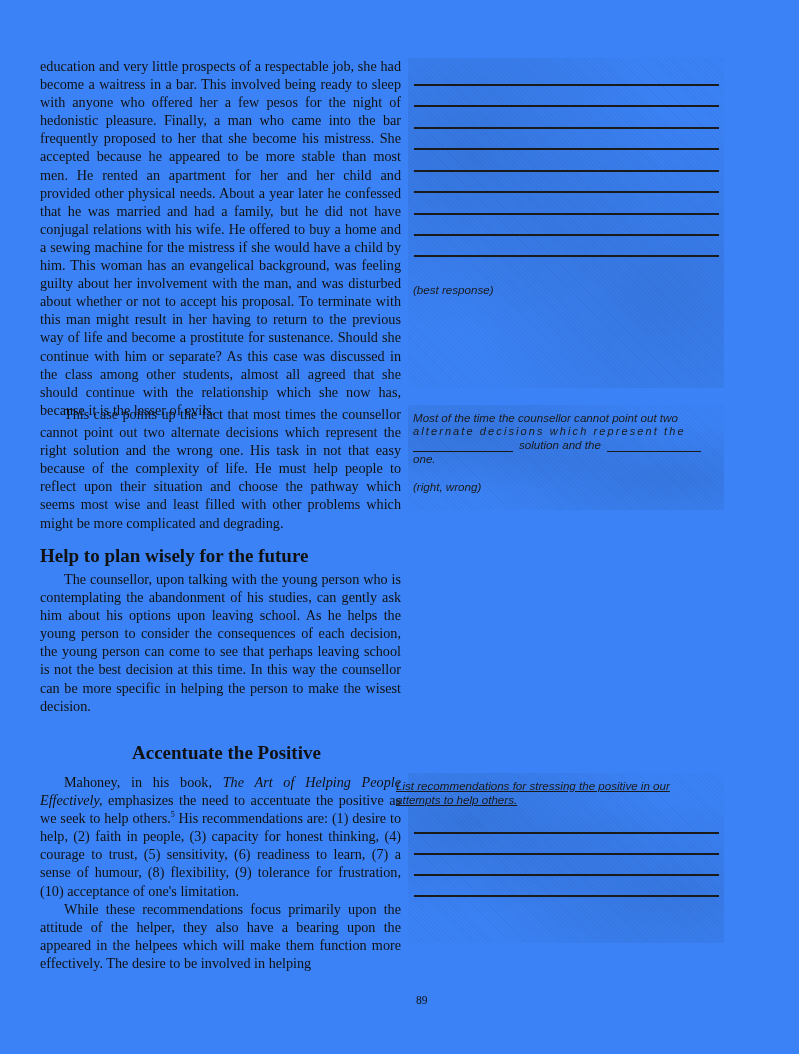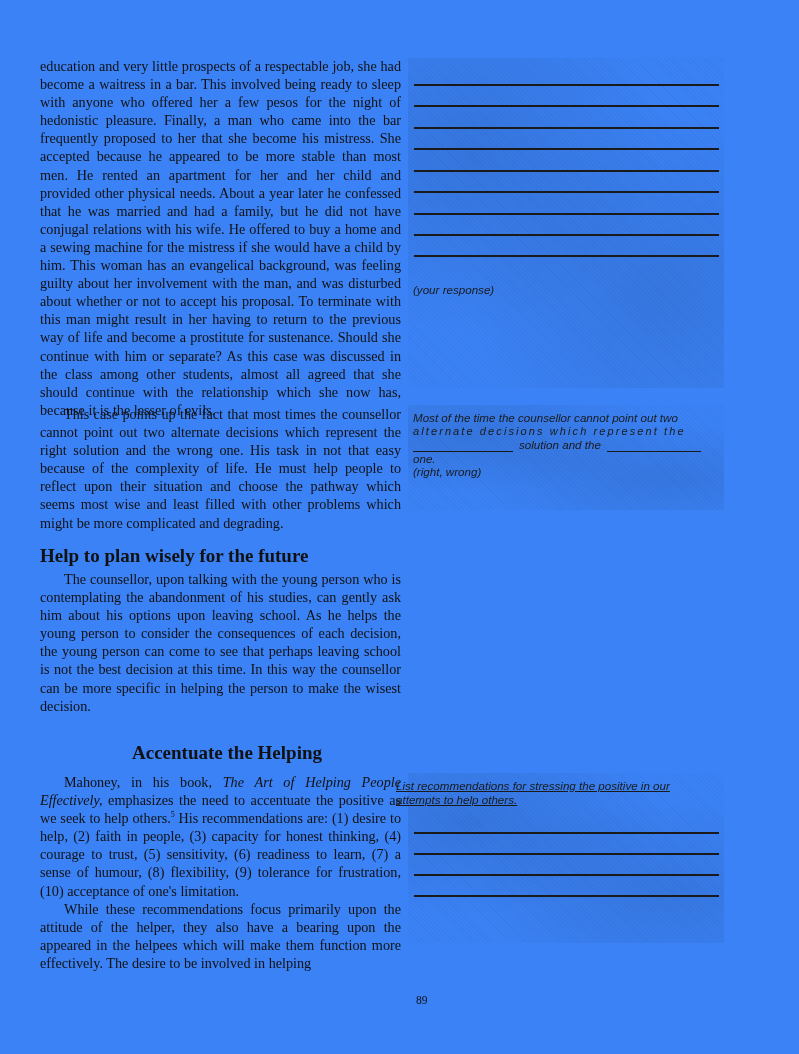--- a/index.html
+++ b/index.html
@@ -53,50 +53,50 @@
   <div class="col-left" style="top:405px;">
     <p class="indent">This case points up the fact that most times the counsellor cannot point out two alternate decisions which represent the right solution and the wrong one. His task in not that easy because of the complexity of life. He must help people to reflect upon their situation and choose the pathway which seems most wise and least filled with other problems which might be more complicated and degrading.</p>
   </div>
 
   <div class="heading" style="left:40px; top:545px;">Help to plan wisely for the future</div>
 
   <div class="col-left" style="top:570px;">
     <p class="indent">The counsellor, upon talking with the young person who is contemplating the abandonment of his studies, can gently ask him about his options upon leaving school. As he helps the young person to consider the consequences of each decision, the young person can come to see that perhaps leaving school is not the best decision at this time. In this way the counsellor can be more specific in helping the person to make the wisest decision.</p>
   </div>
 
-  <div class="heading" style="left:132px; top:742px;">Accentuate the Helping</div>
+  <div class="heading" style="left:132px; top:742px;">Accentuate the Positive</div>
 
   <div class="col-left" style="top:773px;">
     <p class="indent"><span>Mahoney, in his book, </span><i>The Art of Helping People Effectively,</i><span> emphasizes the need to accentuate the positive as we seek to help others.</span><sup>5</sup><span> His recommendations are: (1) desire to help, (2) faith in people, (3) capacity for honest thinking, (4) courage to trust, (5) sensitivity, (6) readiness to learn, (7) a sense of humour, (8) flexibility, (9) tolerance for frustration, (10) acceptance of one's limitation.</span></p>
     <p class="indent">While these recommendations focus primarily upon the attitude of the helper, they also have a bearing upon the appeared in the helpees which will make them function more effectively. The desire to be involved in helping</p>
   </div>
 
   <div>
     <div class="rule" style="top:84px;"></div>
     <div class="rule" style="top:105px;"></div>
     <div class="rule" style="top:127px;"></div>
     <div class="rule" style="top:148px;"></div>
     <div class="rule" style="top:170px;"></div>
     <div class="rule" style="top:191px;"></div>
     <div class="rule" style="top:213px;"></div>
     <div class="rule" style="top:234px;"></div>
     <div class="rule" style="top:255px;"></div>
   </div>
-  <div class="side" style="left:413px; top:283px;">(your response)</div>
+  <div class="side" style="left:413px; top:283px;">(best response)</div>
 
   <div class="side" style="left:413px; top:411px; width:308px;">
     <div style="text-align:justify;">Most of the time the counsellor cannot point out two</div>
     <div class="spread" style="font-style:italic;">alternate decisions which represent the</div>
     <div style="display:flex; align-items:flex-end;">
       <span class="blank" style="width:100px;"></span>
       <span style="margin:0 6px;font-style:italic;">solution and the</span>
       <span class="blank" style="width:94px;"></span>
     </div>
     <div>one.</div>
-    <div style="">(right, wrong)</div>
+    <div style="margin-top:15px;">(right, wrong)</div>
   </div>
 
   <div class="side" style="left:396px; top:779px; width:306px;text-decoration:underline;">List recommendations for stressing the positive in our attempts to help others.</div>
   <div>
     <div class="rule" style="top:832px;"></div>
     <div class="rule" style="top:853px;"></div>
     <div class="rule" style="top:874px;"></div>
     <div class="rule" style="top:895px;"></div>
   </div>
 

